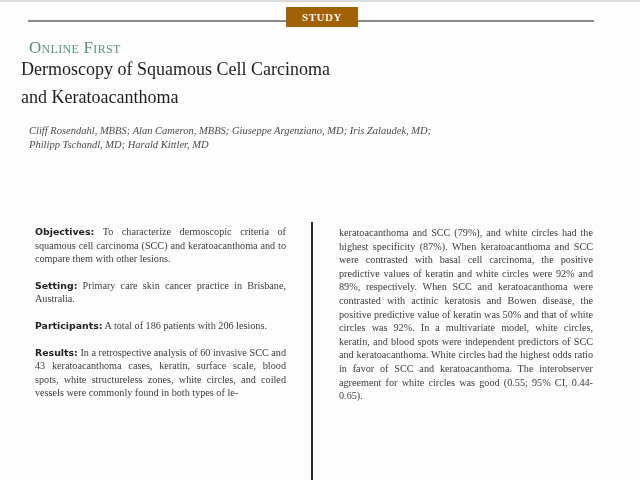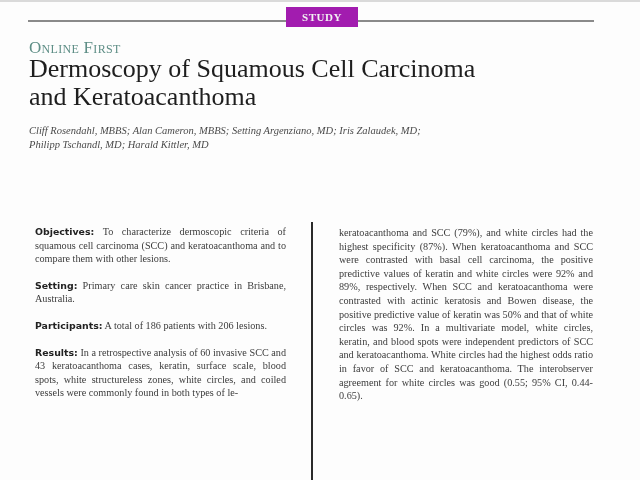--- a/index.html
+++ b/index.html
@@ -9,32 +9,32 @@
     font-family: "Liberation Serif", "DejaVu Serif", serif;
     color: #2a2a2a;
     position: relative;
   }
   .topframe { position: absolute; left: 0; top: 0; width: 640px; height: 2px; background: #dadada; }
   .rule { position: absolute; top: 20px; height: 2px; background: #8a8a8a; }
   .rule.left { left: 28px; width: 258px; }
   .rule.right { left: 358px; width: 236px; }
   .badge {
     position: absolute; left: 286px; top: 7px; width: 72px; height: 20px;
-    background: #a21caf; color: #f2f2f2;
+    background: #a16207; color: #f2f2f2;
     font-family: "Liberation Serif", serif; font-weight: bold; font-size: 11px;
     letter-spacing: 0.5px; text-align: center; line-height: 20px;
   }
   .online-first {
     position: absolute; left: 29px; top: 38px;
     color: #5e8e86; font-size: 17px; letter-spacing: 0.3px;
     font-variant: small-caps; text-transform: none; text-align: center;
   }
   .title {
-    position: absolute; left: 29px; top: 55px; width: 560px;
-    font-size: 26px; line-height: 28px; color: #1e1e1e; margin: 0; font-weight: normal;
+    position: absolute; left: 21px; top: 55px; width: 560px;
+    font-size: 18px; line-height: 28px; color: #1e1e1e; margin: 0; font-weight: normal;
   }
   .authors {
     position: absolute; left: 29px; top: 124px; width: 480px;
     font-style: italic; font-size: 10.5px; line-height: 14px; color: #4a4a4a;
   }
   .col {
     position: absolute; top: 225px;
     font-size: 10.2px; line-height: 13.6px; color: #3b3b3b;
     text-align: justify;
   }
@@ -55,21 +55,21 @@
 <div class="rule right"></div>
 
 <div class="online-first">Online First</div>
 
 <h1 class="title">
   <span>Dermoscopy of Squamous Cell Carcinoma</span><br>
   <span>and Keratoacanthoma</span>
 </h1>
 
 <div class="authors">
-  <span>Cliff Rosendahl, MBBS; Alan Cameron, MBBS; Setting Argenziano, MD; Iris Zalaudek, MD;</span><br>
+  <span>Cliff Rosendahl, MBBS; Alan Cameron, MBBS; Giuseppe Argenziano, MD; Iris Zalaudek, MD;</span><br>
   <span>Philipp Tschandl, MD; Harald Kittler, MD</span>
 </div>
 
 <div class="col left">
   <p><span class="lbl">Objectives:</span><span> To characterize dermoscopic criteria of squamous cell carcinoma (SCC) and keratoacanthoma and to compare them with other lesions.</span></p>
   <p><span class="lbl">Setting:</span><span> Primary care skin cancer practice in Brisbane, Australia.</span></p>
   <p><span class="lbl">Participants:</span><span> A total of 186 patients with 206 lesions.</span></p>
   <p><span class="lbl">Results:</span><span> In a retrospective analysis of 60 invasive SCC and 43 keratoacanthoma cases, keratin, surface scale, blood spots, white structureless zones, white circles, and coiled vessels were commonly found in both types of le-</span></p>
 </div>
 

